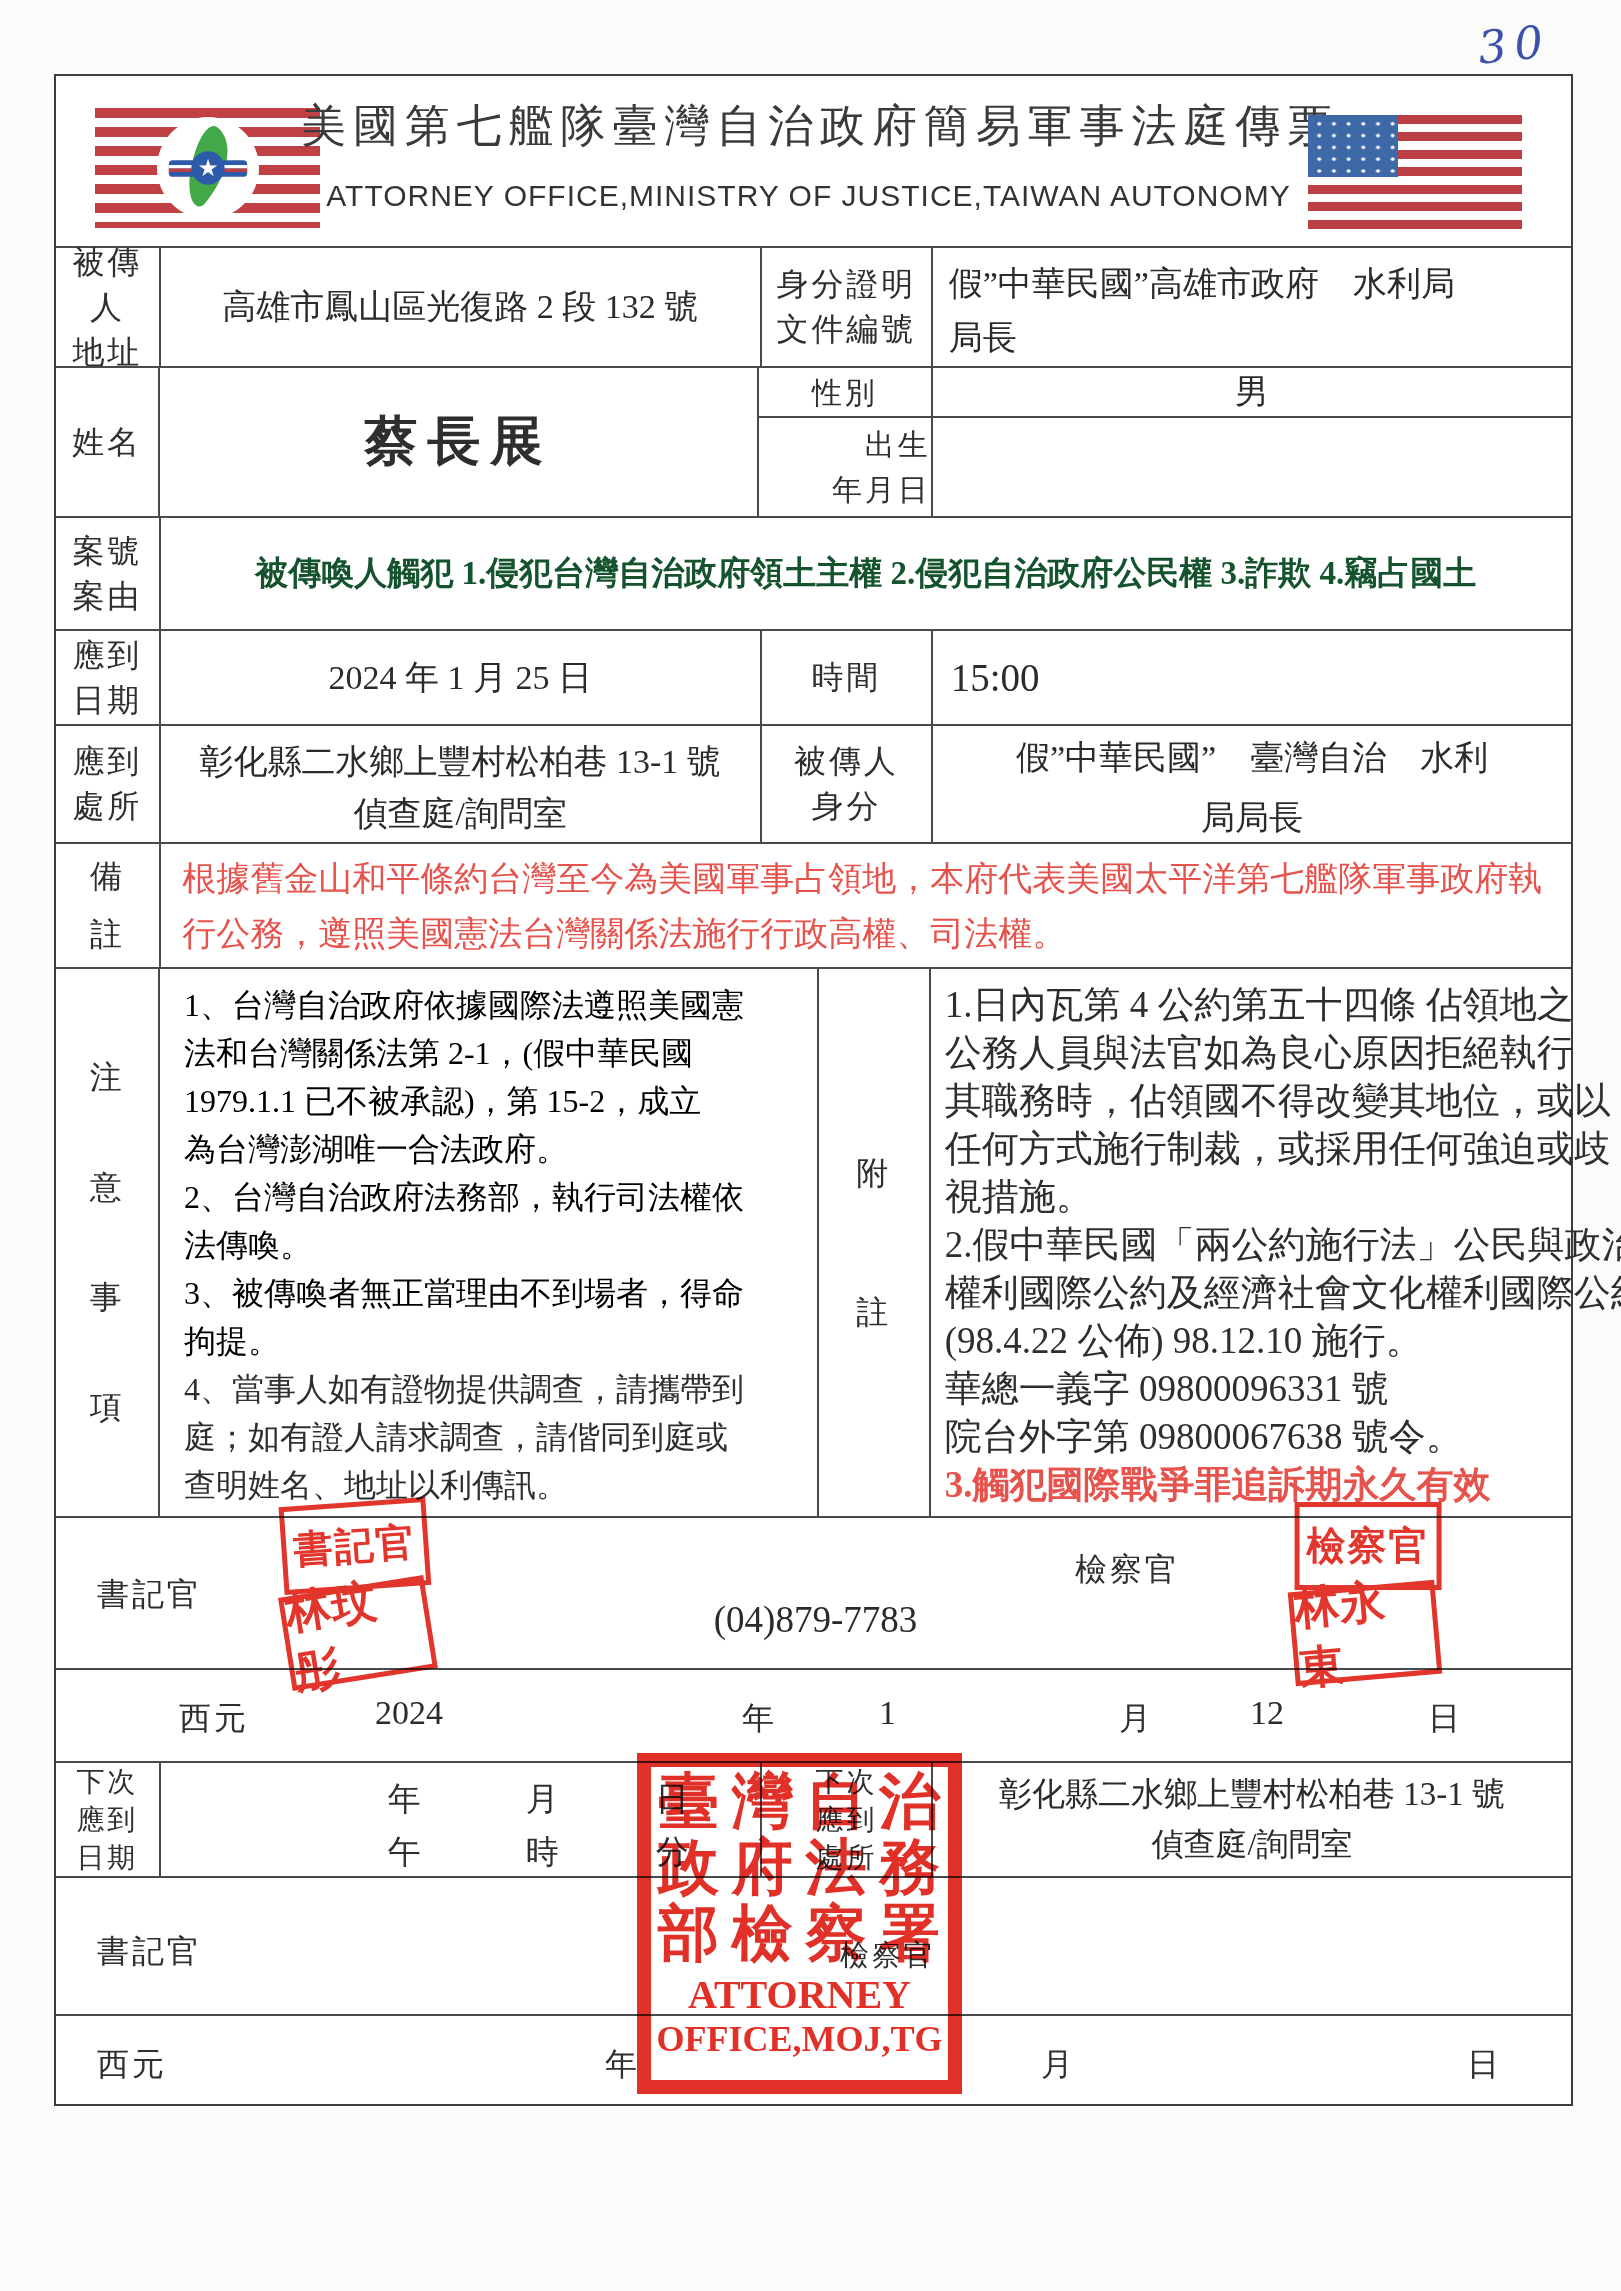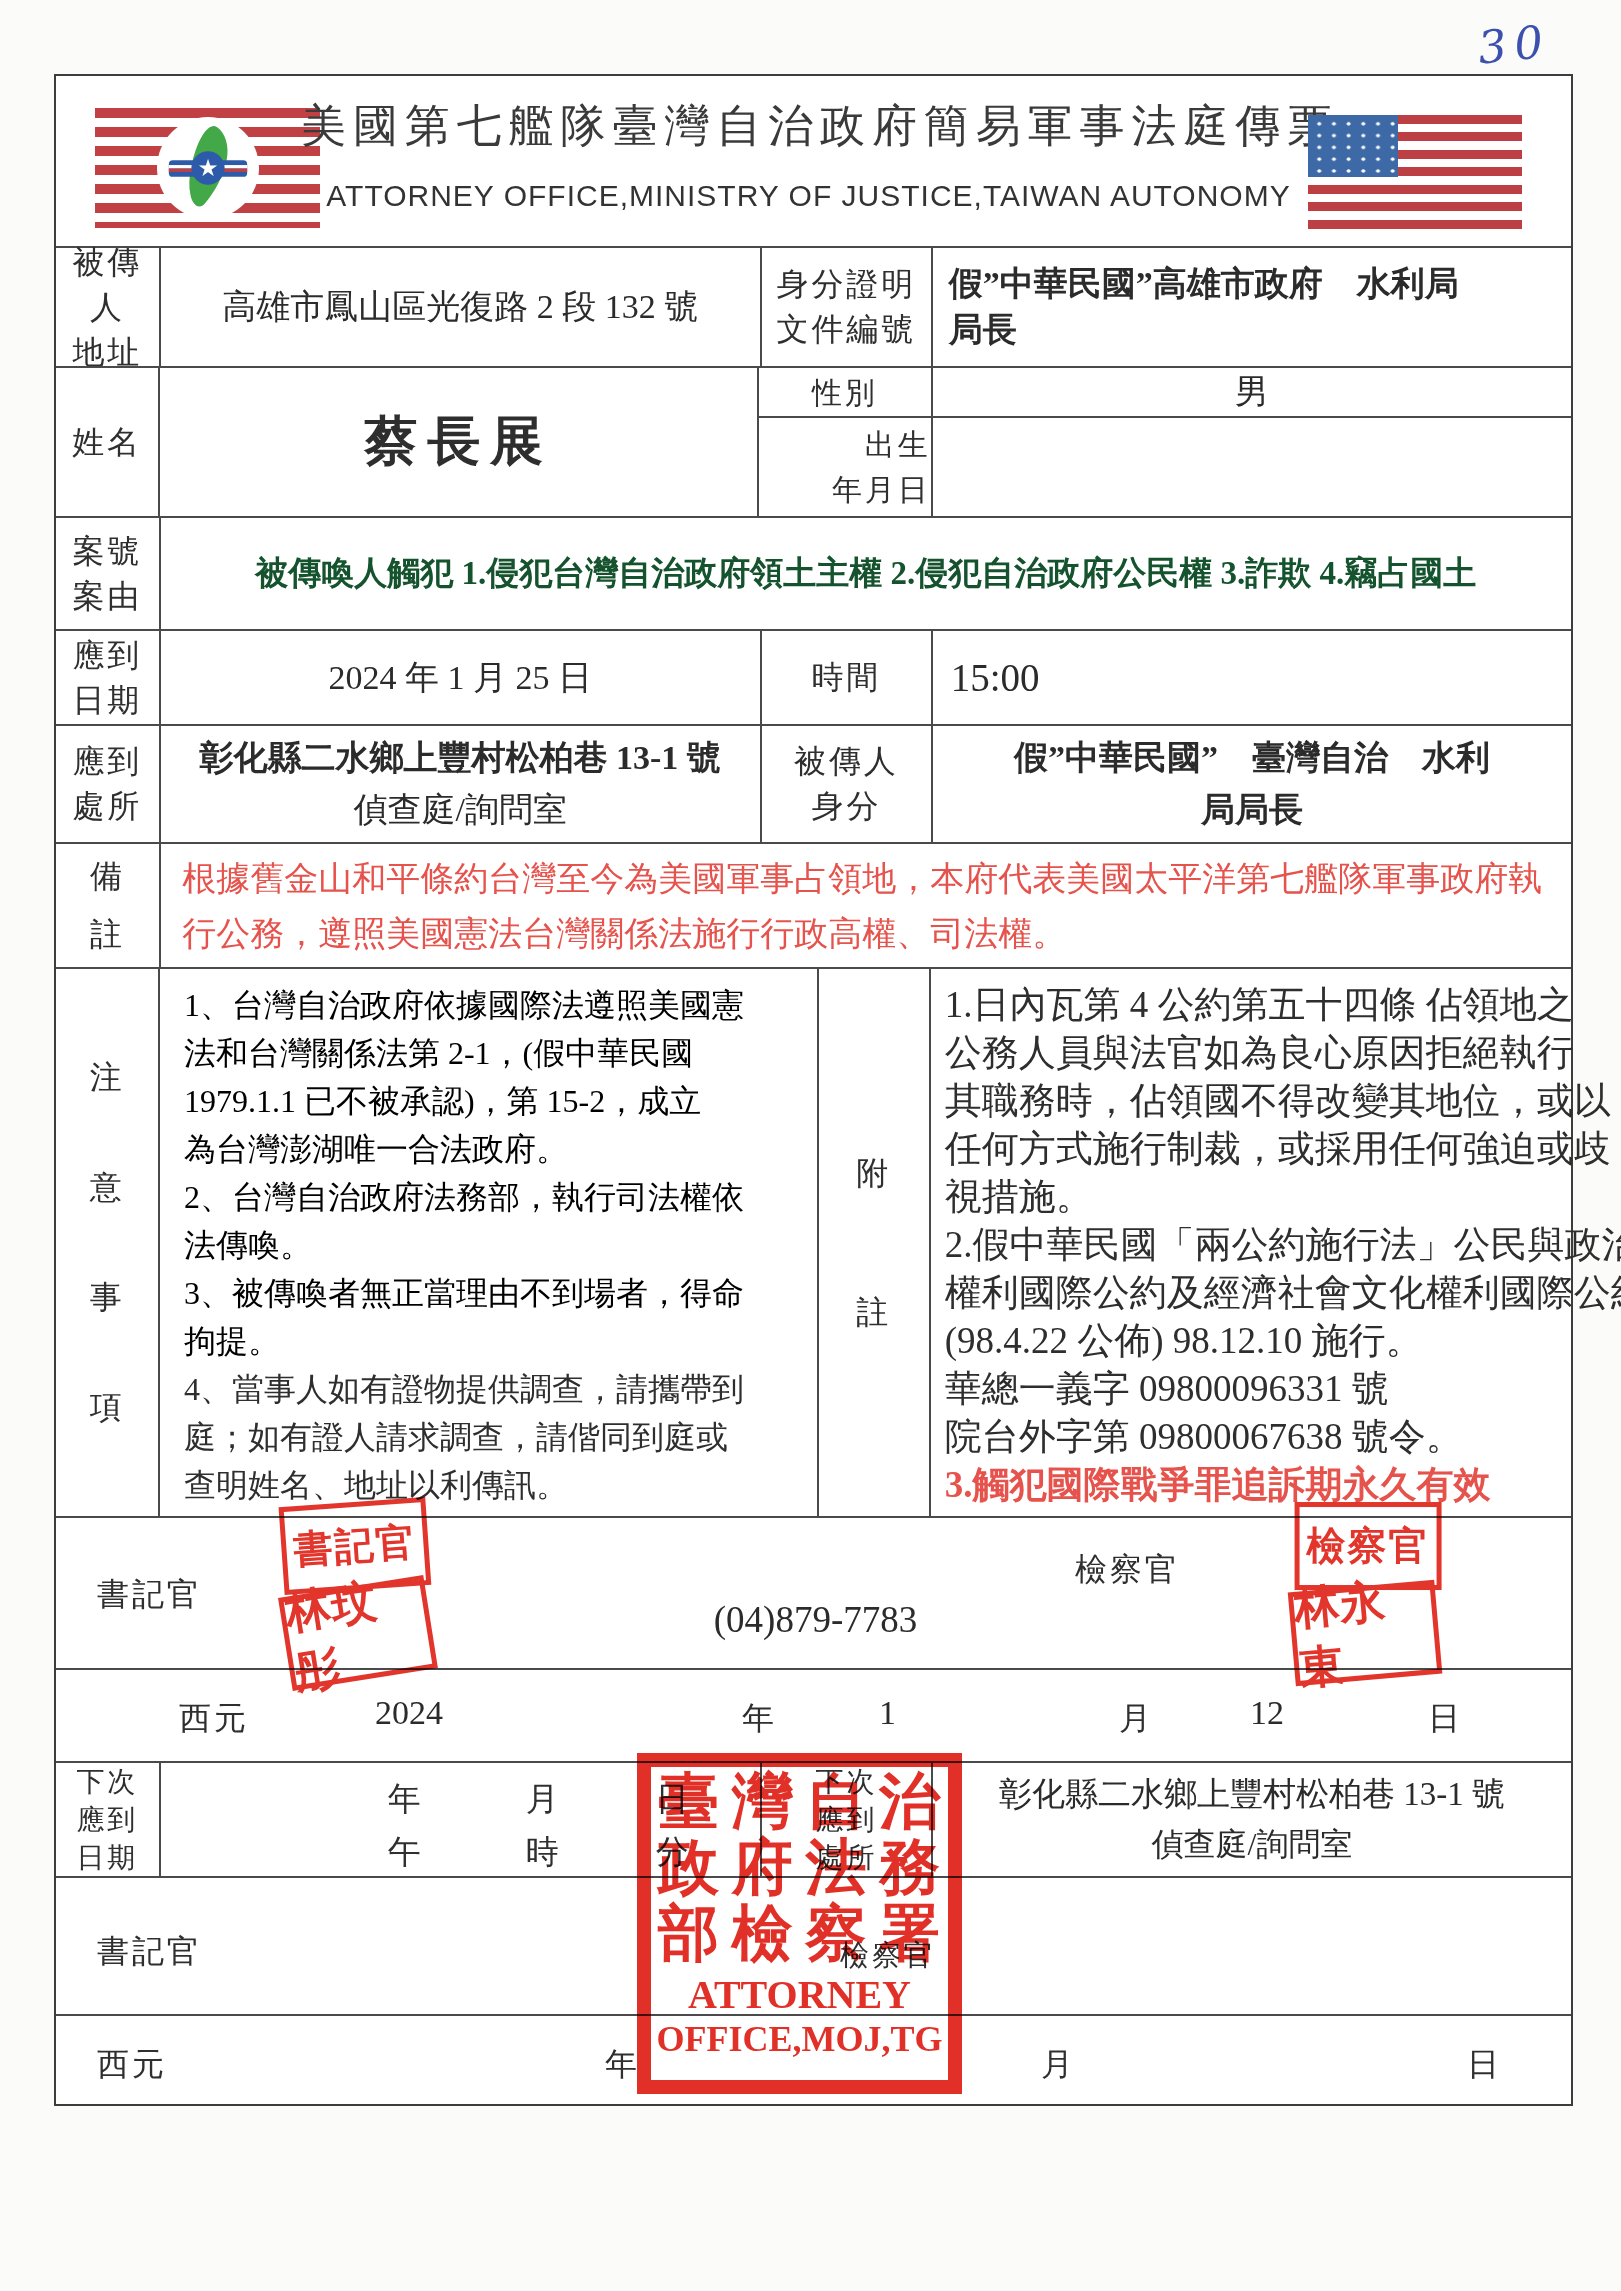--- a/index.html
+++ b/index.html
@@ -27,21 +27,21 @@
 
   .tbl{position:absolute;left:54px;top:74px;width:1519px;border:2px solid #3d3d3d;background:#fff;z-index:2;}
   .row{display:flex;border-top:2px solid #4a4a4a;position:relative;}
   .row:first-child{border-top:none;}
   .c{border-left:2px solid #4a4a4a;position:relative;display:flex;flex-direction:column;
      align-items:center;justify-content:center;}
   .c:first-child{border-left:none;}
 
   .lab{font-size:32px;letter-spacing:2.9px;color:#2f2f2f;line-height:45px;text-align:center;}
   .val{font-size:34px;color:#2b2b2b;}
-  .bold{font-weight:bold;}
+  .bold{font-weight:normal;margin-top:8px;}
   .red{color:#000000;}
   .redbold{color:#e6524c;font-weight:bold;}
 
   
   .hdr{height:170px;border-top:none;display:block;}
   .hdr-title{position:absolute;left:245px;right:255px;top:19.6px;text-align:center;
     font-size:45px;letter-spacing:6.9px;color:#3a3a3a;white-space:nowrap;}
   .hdr-sub{position:absolute;left:245px;right:255px;top:103px;text-align:center;
     font-size:30px;letter-spacing:1px;color:#333;
     font-family:"Liberation Sans","DejaVu Sans",sans-serif;}

